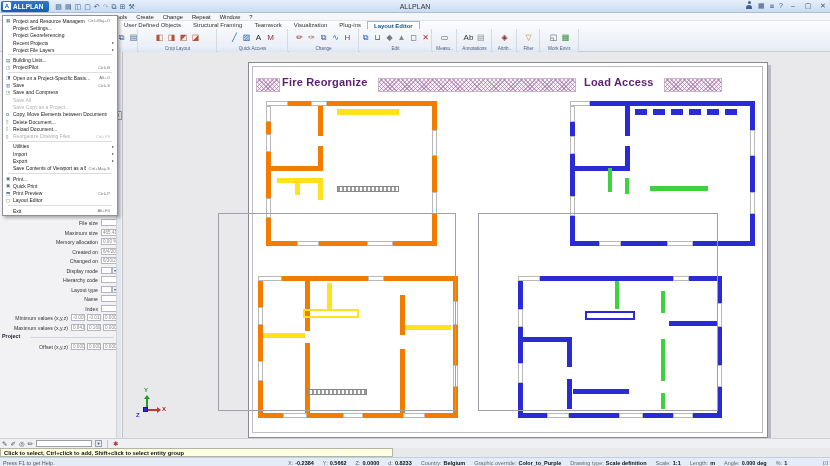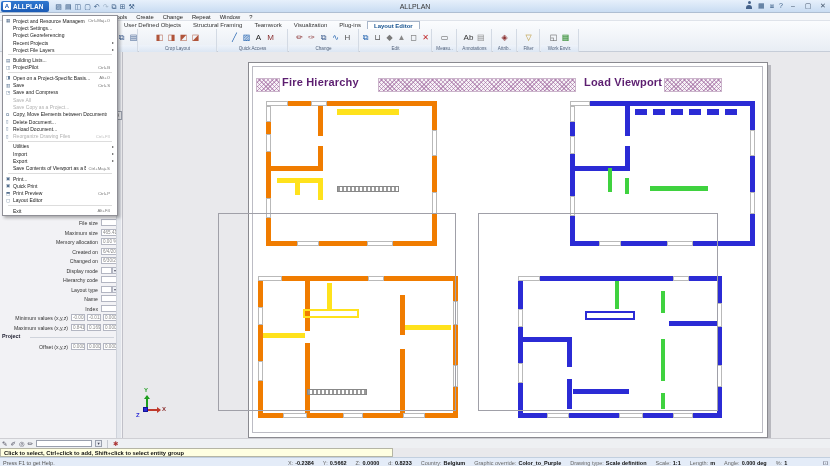--- a/index.html
+++ b/index.html
@@ -130,23 +130,23 @@
 </head>
 <body>
 
 <div id="stage">
 
   <div id="canvas-bg" class="abs"></div>
 
   <div id="page" class="abs"></div>
   <div id="page-frame" class="abs"></div>
   <div class="abs hatch" style="left:256px;top:78px;width:24px;height:14px;"></div>
-  <div class="abs sheet-title" style="left:282px;top:76px;">Fire Hierarchy</div>
+  <div class="abs sheet-title" style="left:282px;top:76px;">Fire Reorganize</div>
   <div class="abs hatch" style="left:378px;top:78px;width:198px;height:14px;"></div>
-  <div class="abs sheet-title" style="left:584px;top:76px;">Load Viewport</div>
+  <div class="abs sheet-title" style="left:584px;top:76px;">Load Access</div>
   <div class="abs hatch" style="left:664px;top:78px;width:58px;height:14px;"></div>
 
   <div class="abs plan plan-or" style="left:266px;top:101px;width:171px;height:145px;">
     <div class="seg w-or" style="left:47px;top:0;width:5px;height:30px;"></div>
     <div class="seg w-or" style="left:47px;top:40px;width:5px;height:25px;"></div>
     <div class="seg w-or" style="left:0;top:60px;width:50px;height:5px;"></div>
     <div class="seg w-ye" style="left:6px;top:72px;width:42px;height:5px;"></div>
     <div class="seg w-ye" style="left:24px;top:77px;width:5px;height:12px;"></div>
     <div class="seg w-ye" style="left:47px;top:72px;width:5px;height:22px;"></div>
     <div class="seg w-ye" style="left:66px;top:3px;width:62px;height:6px;"></div>

